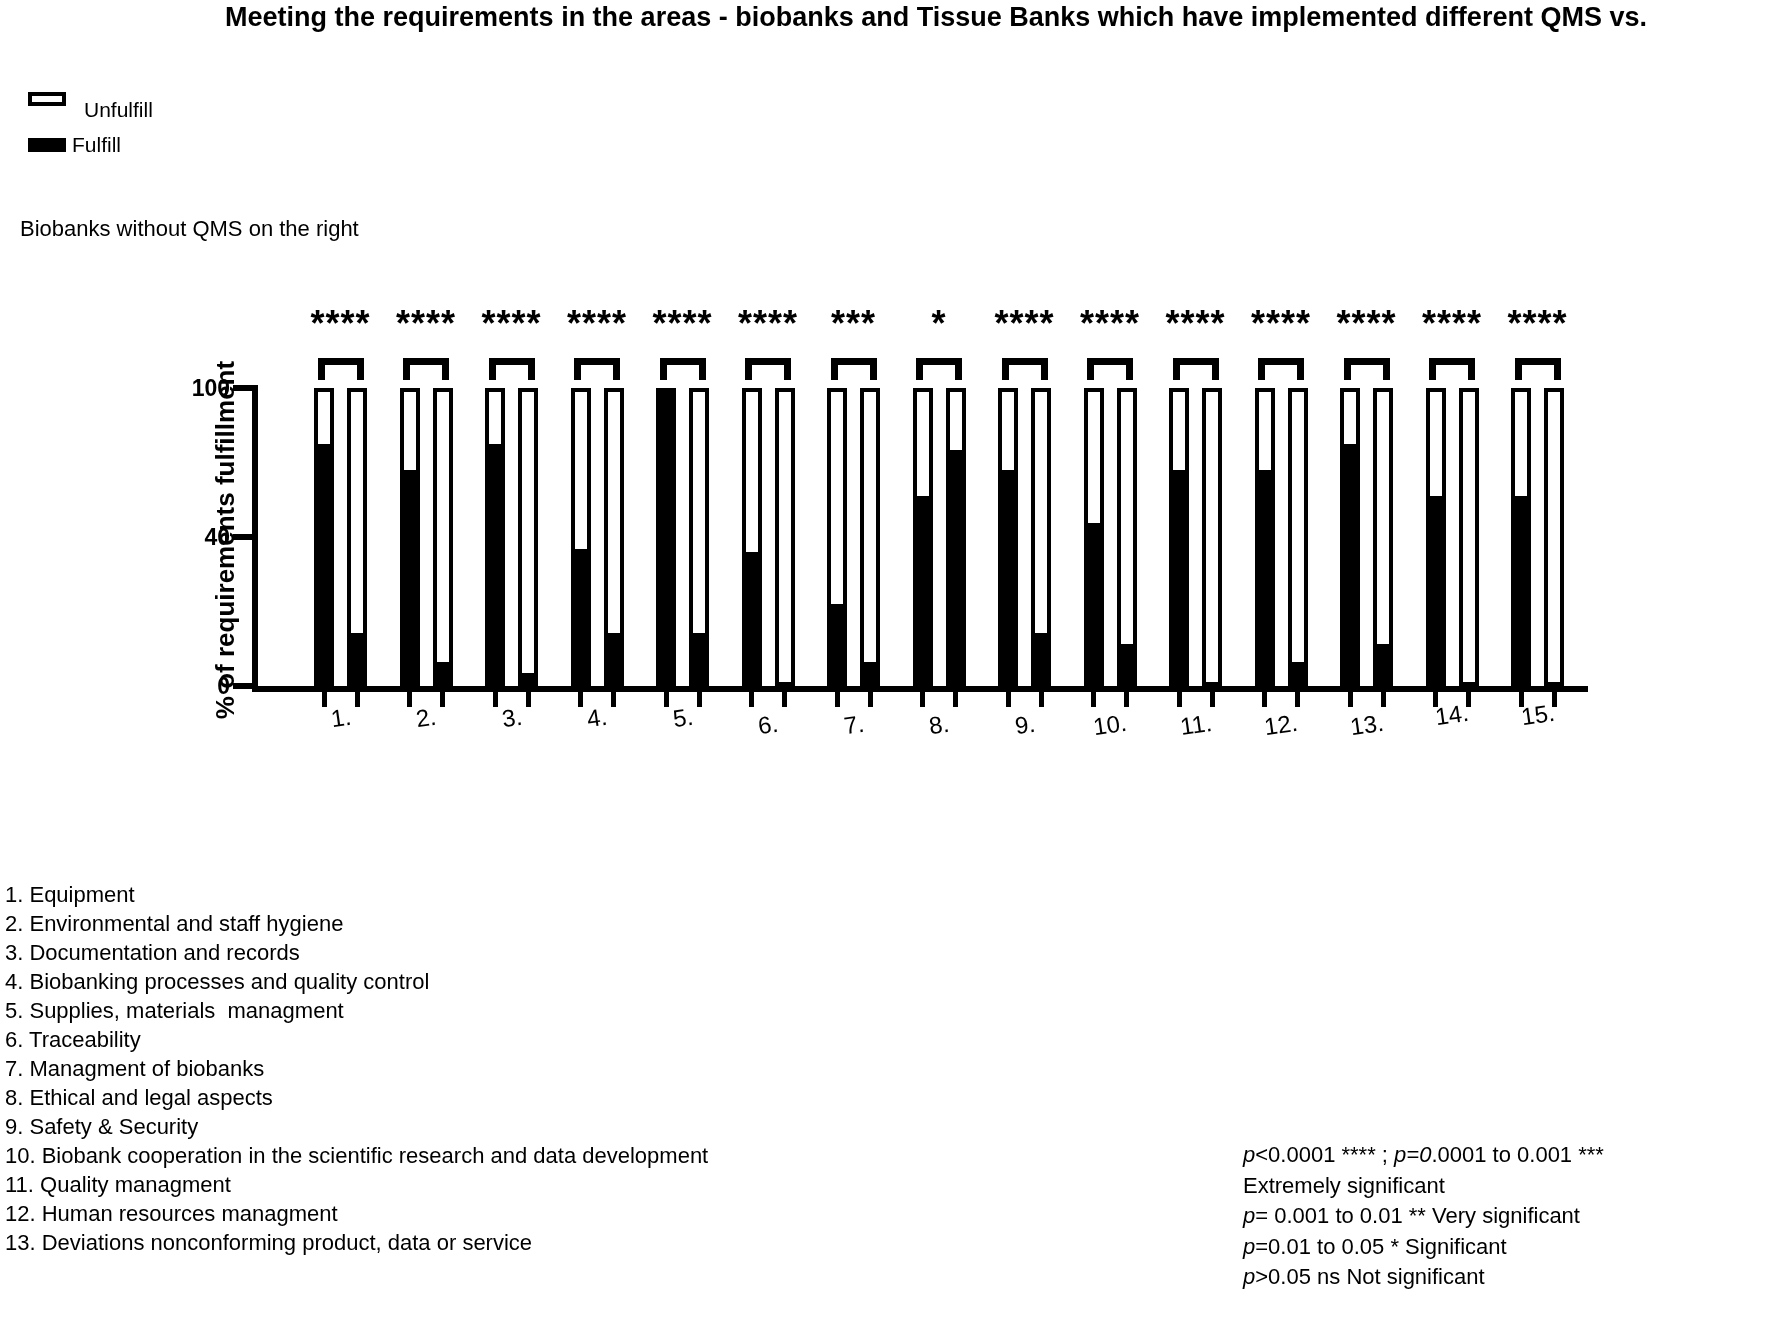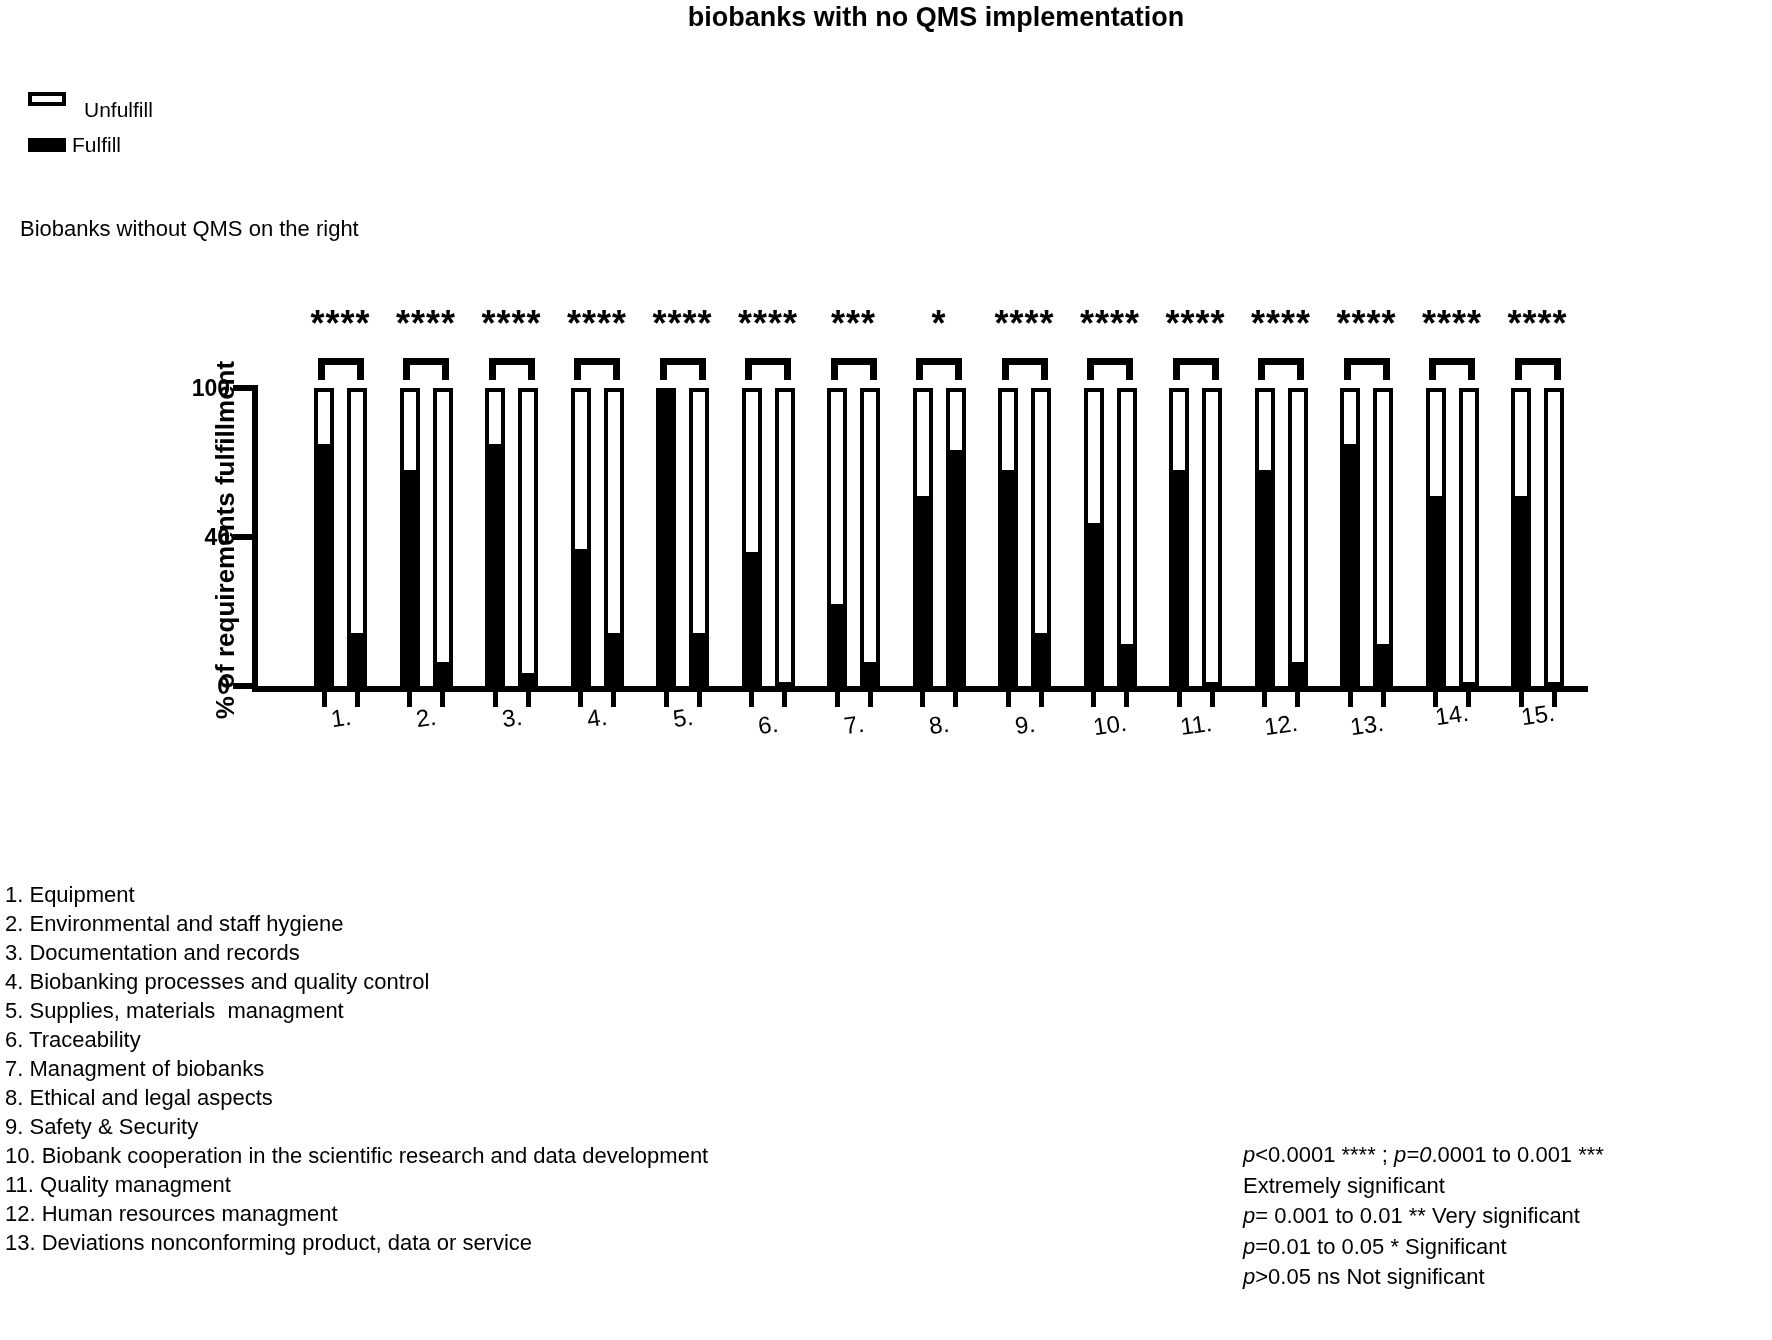--- a/index.html
+++ b/index.html
@@ -47,21 +47,21 @@
   #sig-legend{left:1243px; top:1140px; font-size:22px; line-height:30.5px; white-space:pre-wrap;}
   #sig-legend .i{font-style:italic;}
   #sig-legend .b{font-weight:normal;}
 </style>
 </head>
 <body>
 
 <div id="page">
 
   <div class="abs" id="title-block">
-    <div class="title-line">biobanks with no QMS implementation</div>
+    <div class="title-line">Meeting the requirements in the areas - biobanks and Tissue Banks which have implemented different QMS vs.</div>
   </div>
 
   <div class="abs swatch" id="swatch-unfulfill"></div>
   <div class="abs legend-label" id="legend-label-unfulfill">Unfulfill</div>
   <div class="abs swatch" id="swatch-fulfill"></div>
   <div class="abs legend-label" id="legend-label-fulfill">Fulfill</div>
 
   <div class="abs note" id="note-2">Biobanks without QMS on the right</div>
 
   <div class="abs" id="plot">

